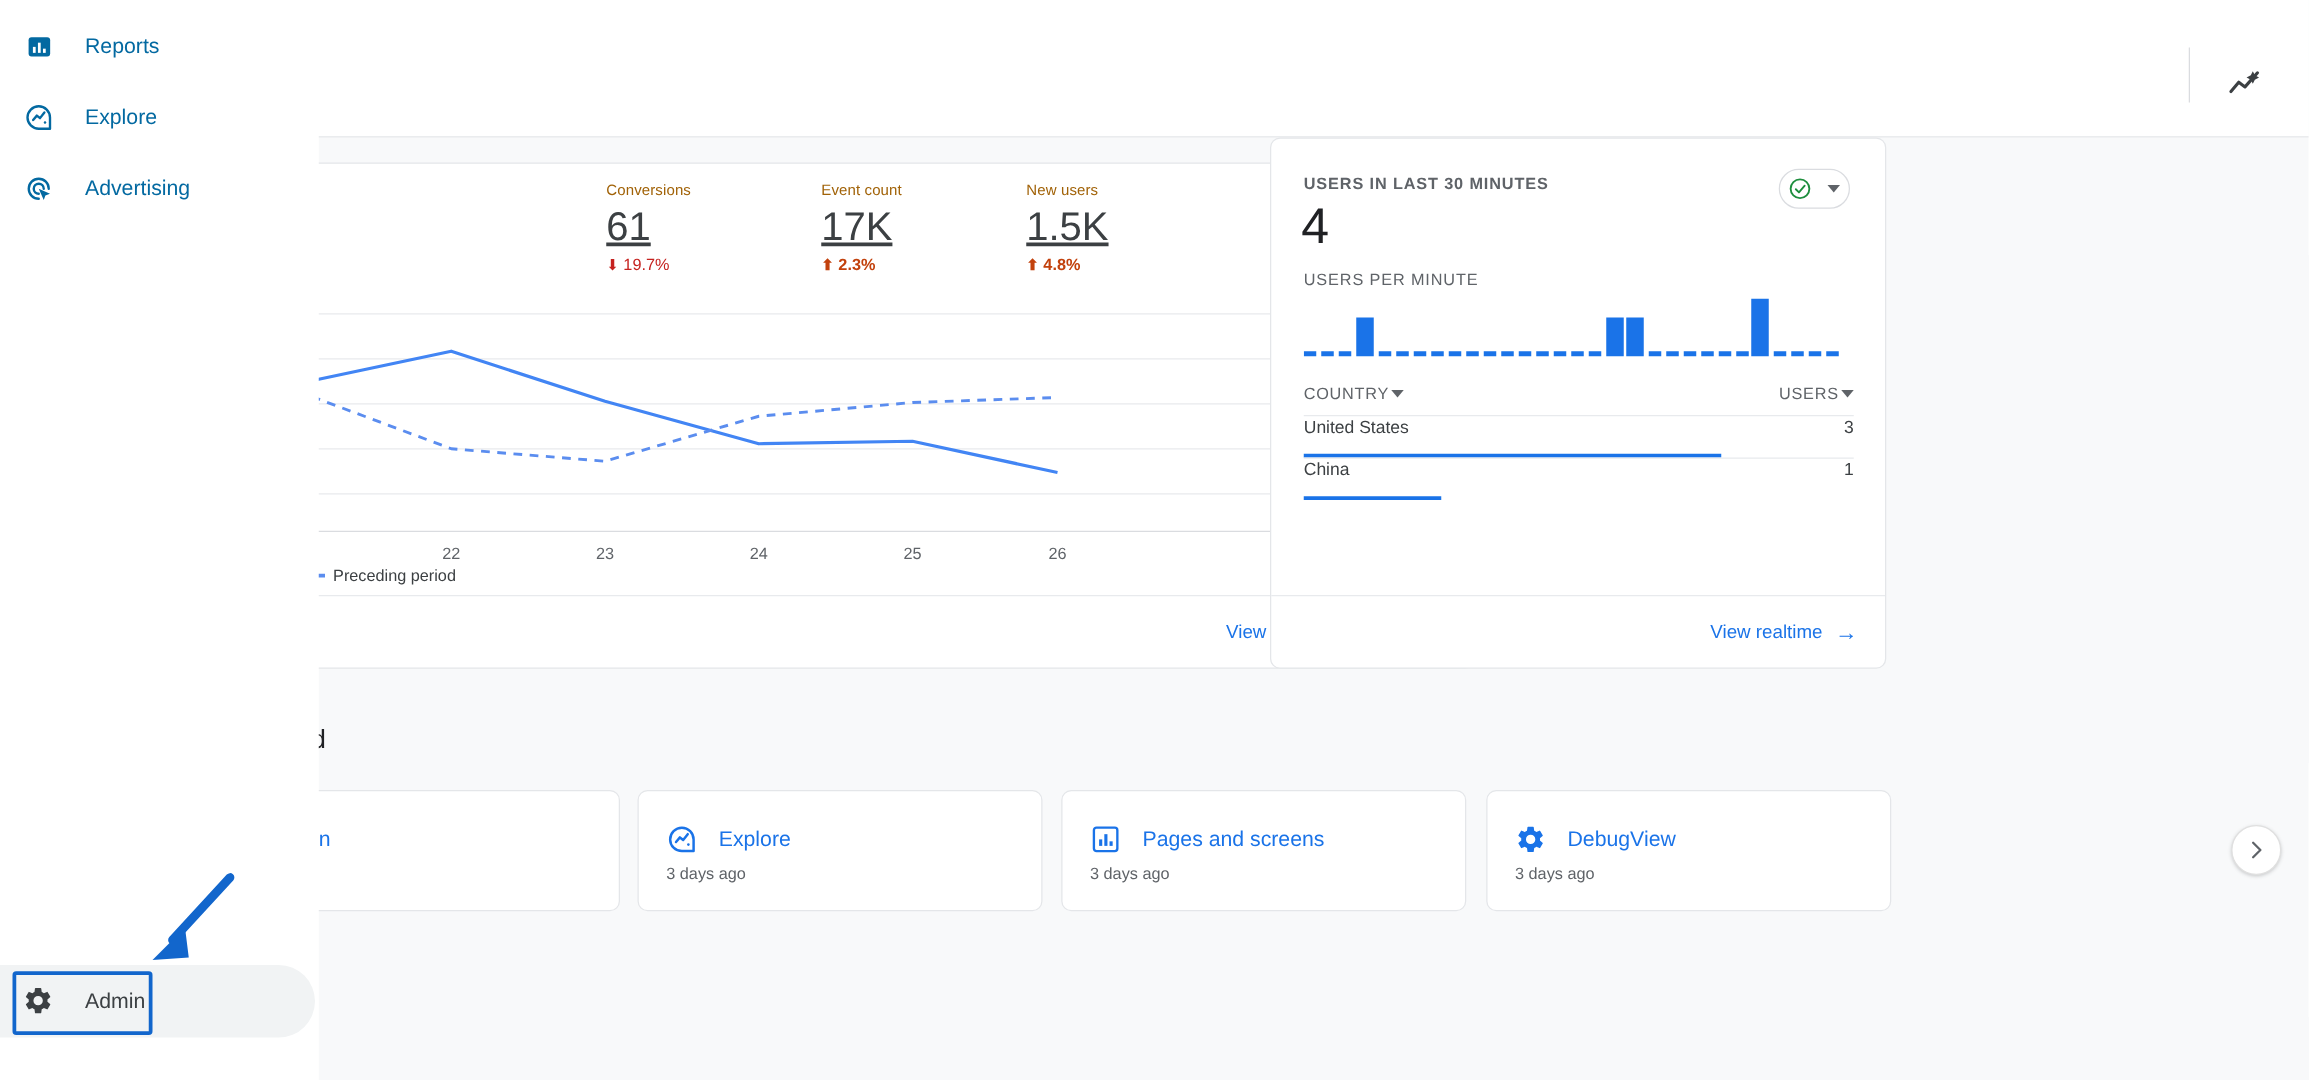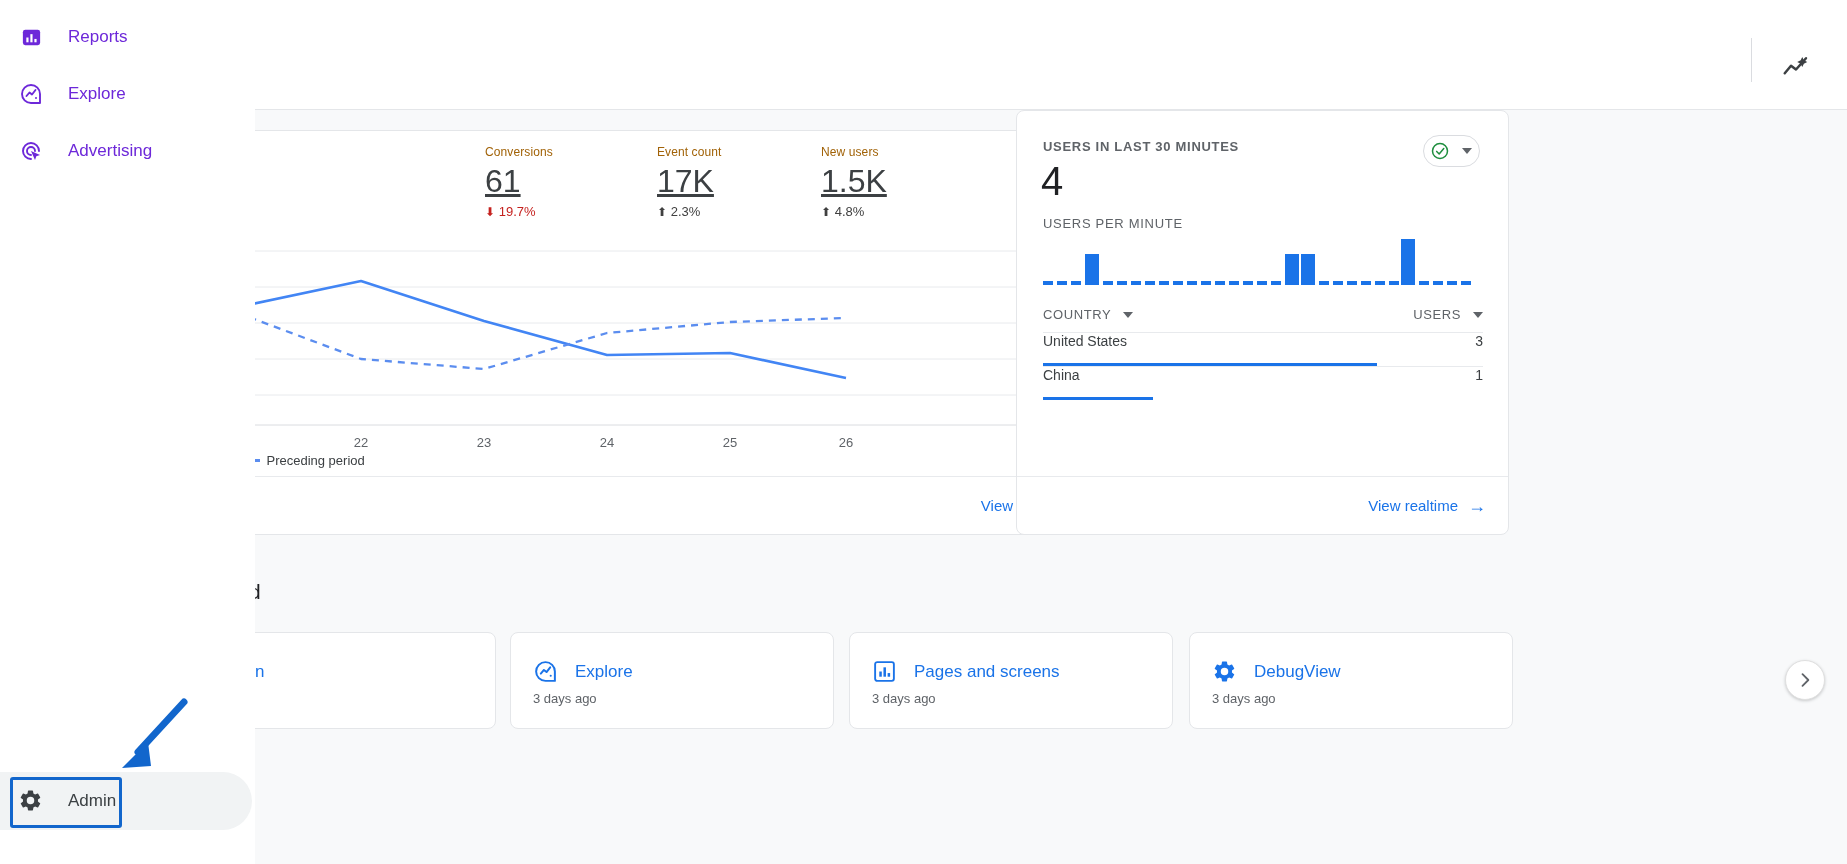--- a/index.html
+++ b/index.html
@@ -50,21 +50,21 @@
     font-size: 12px; color: #a16207; letter-spacing: .1px;
     white-space: nowrap;
   }
   .metric-value {
     font-size: 32px; color: #3c4043; font-weight: 400;
     line-height: 40px; margin-top: 2px; text-decoration: underline;
   }
   .metric-delta {
     font-size: 13px; margin-top: 3px; white-space: nowrap;
   }
-  .metric-delta.up { color: #404040; }
+  .metric-delta.up { color: #c2410c; font-weight: bold; }
   .metric-delta.down { color: #c5221f; }
   .arrow-gly { font-size: 12px; }
 
   .pill {
     position: absolute; right: 28px; top: 24px;
     width: 57px; height: 32px;
     border: 1px solid #dadce0; border-radius: 16px;
     background: #fff;
     display: flex; align-items: center; justify-content: space-between;
     padding: 0 7px 0 6px;
@@ -131,21 +131,21 @@
     position: absolute; left: 26px; top: 105px;
     font-size: 13px; letter-spacing: .7px; color: #5f6368; font-weight: 500;
   }
   .upm-chart { position: absolute; left: 26px; top: 118px; width: 430px; height: 75px; }
   .rt-table-head {
     position: absolute; left: 26px; top: 196px; width: 440px;
     display: flex; justify-content: space-between; align-items: center;
   }
   .th {
     font-size: 13px; letter-spacing: .6px; color: #5f6368; font-weight: 500;
-    display: flex; align-items: center; gap: 12px; cursor: pointer;
+    display: flex; align-items: center; gap: 2px; cursor: pointer;
   }
   .rt-rows { position: absolute; left: 26px; top: 221px; width: 440px; }
   .rt-row {
     position: relative; height: 34px;
     display: flex; justify-content: space-between; align-items: flex-start;
     font-size: 14px; color: #3c4043;
     border-top: 1px solid #e8eaed;
   }
   .rt-bar {
     position: absolute; left: 0; bottom: 0; height: 3px; background: #1a73e8;
@@ -190,21 +190,21 @@
     z-index: 30;
   }
   .sb-top { position: absolute; left: 0; top: 9px; width: 255px; }
   .sb-item {
     position: relative;
     height: 56px; margin: 0 0 1px 0;
     display: flex; align-items: center;
     padding-left: 18px; gap: 24px;
     border-top-right-radius: 28px; border-bottom-right-radius: 28px;
     cursor: pointer;
-    color: #6d28d9;
+    color: #0369a1;
   }
   .sb-item .sb-ico { width: 26px; height: 26px; display: flex; align-items: center; justify-content: center; }
   .sb-item .sb-txt { font-size: 17px; }
   .sb-item.active { background: #1a73e8; color: #ffffff; width: 255px; }
   .sb-item.active .sb-txt { font-weight: 500; }
 
   .sb-admin-wrap {
     position: absolute; left: 0; bottom: 34px;
     width: 252px; height: 58px;
     background: #f1f3f4;

